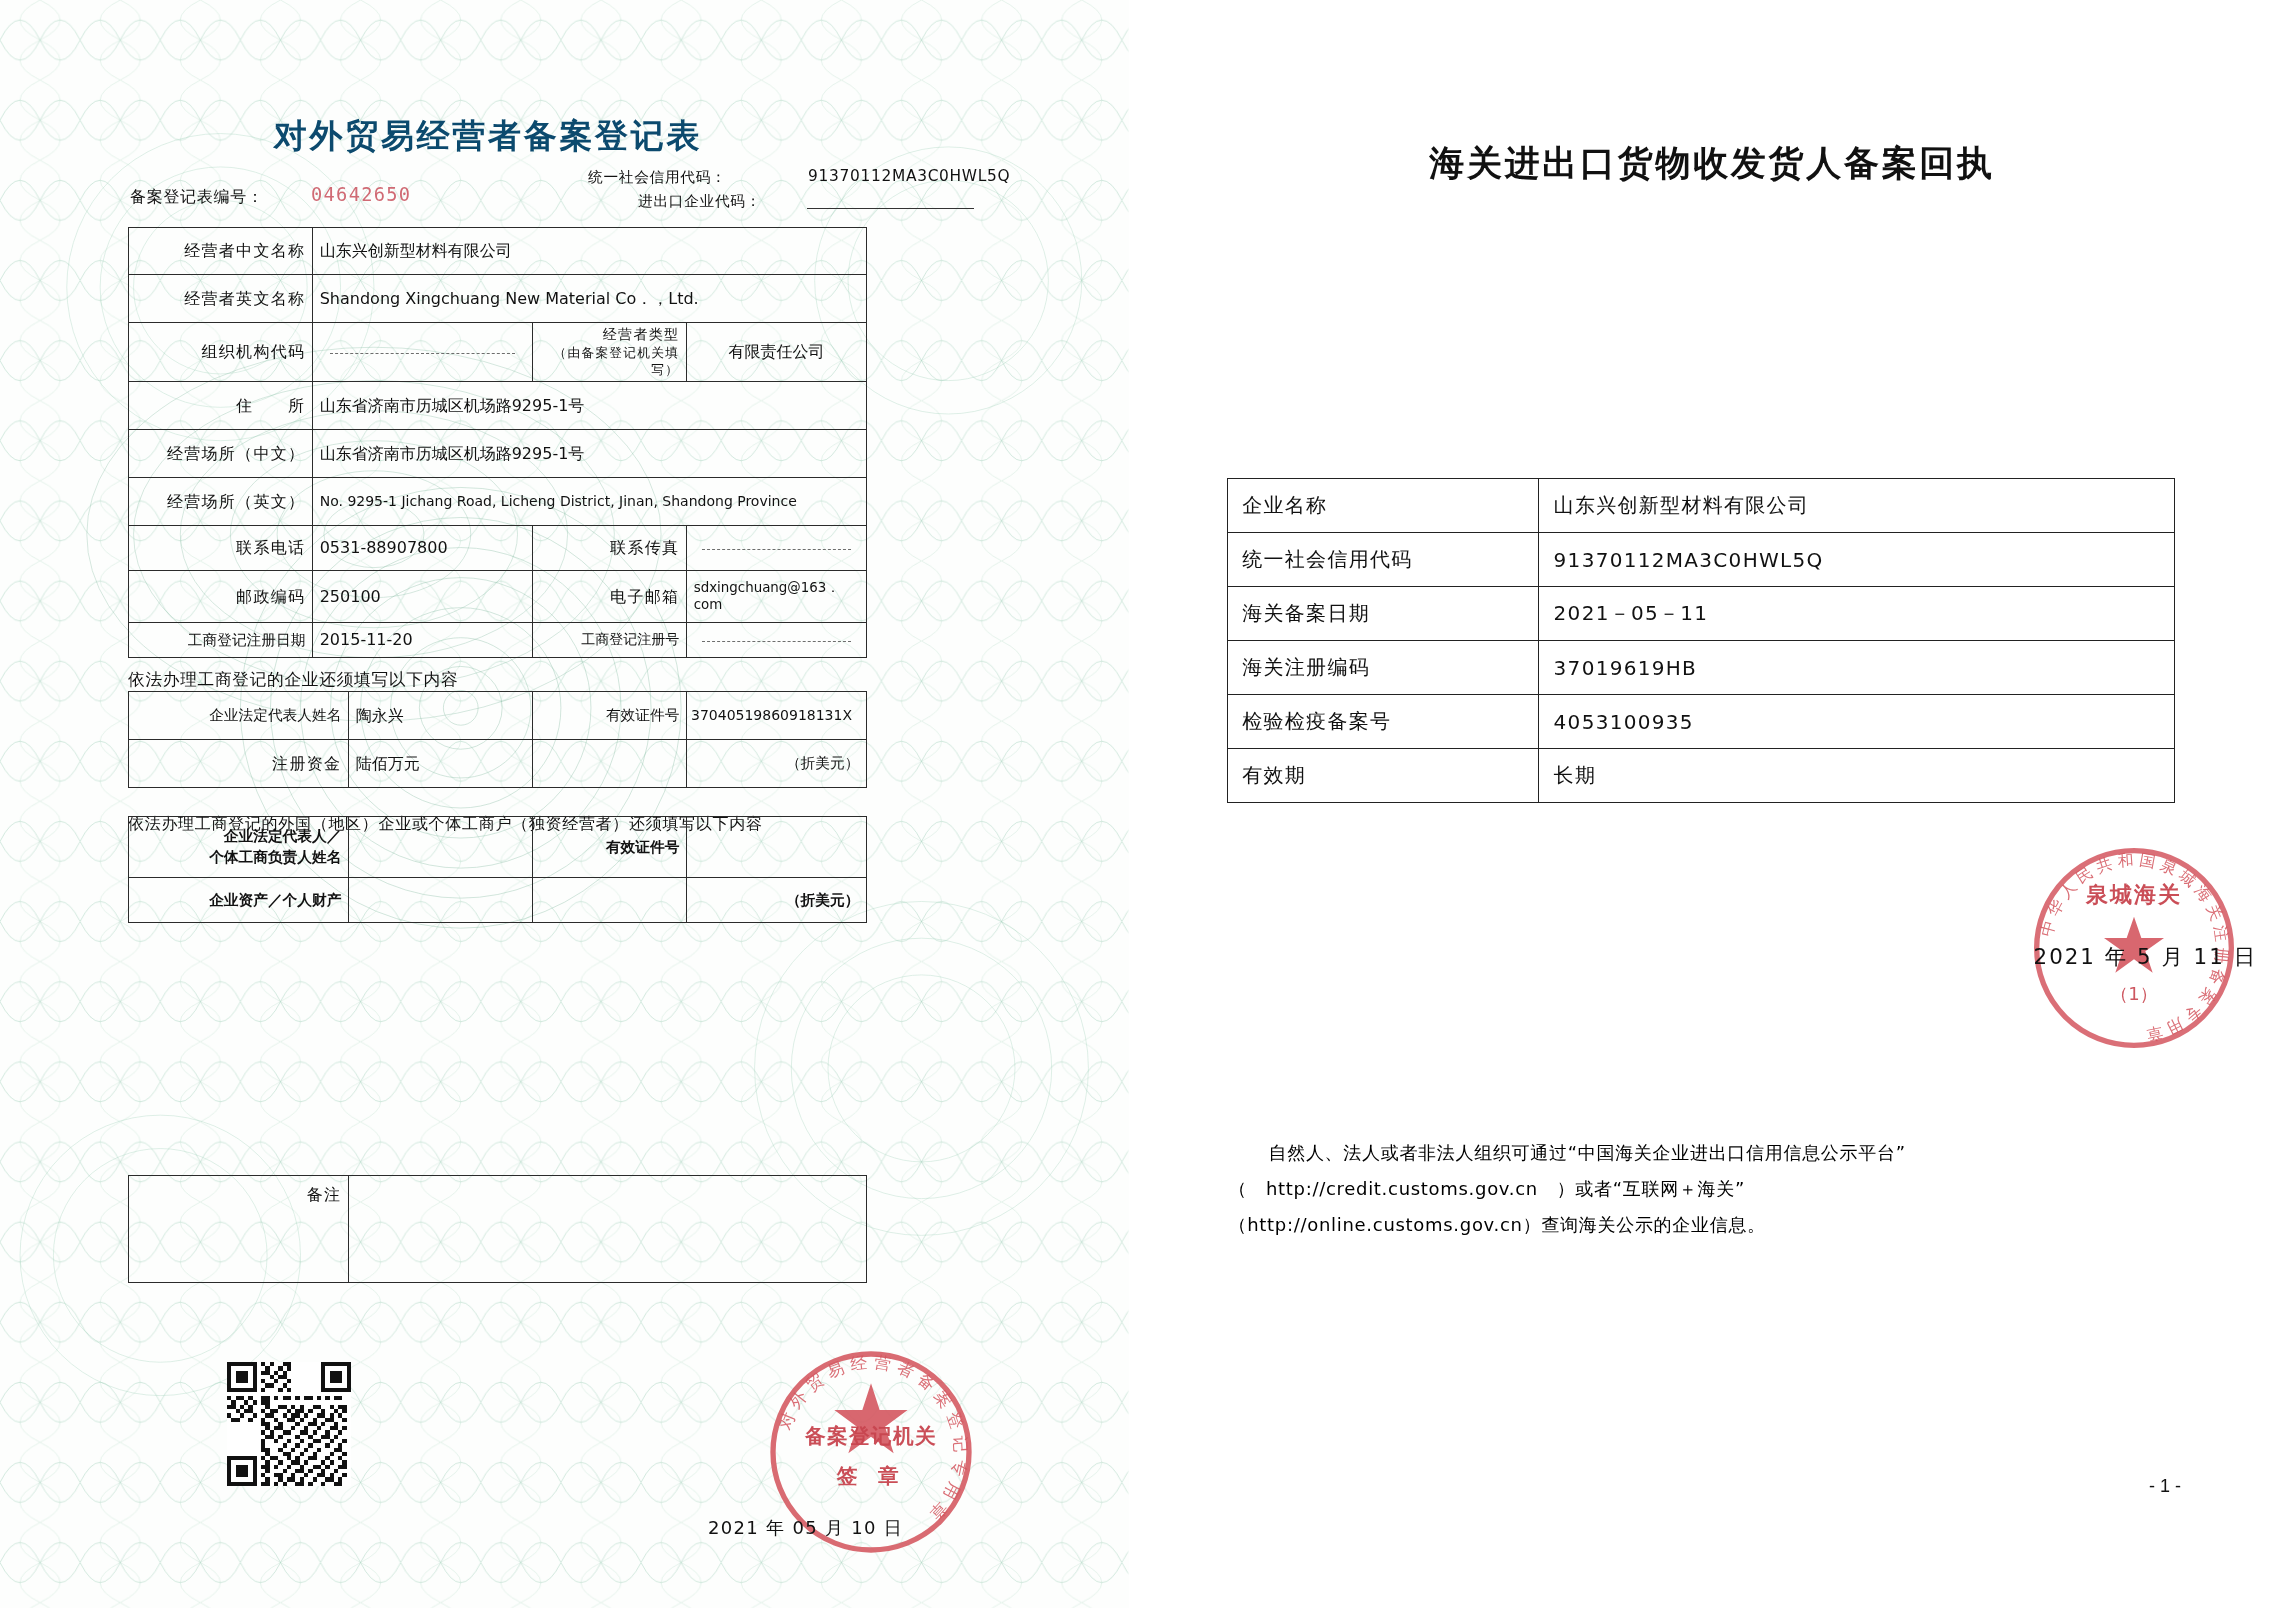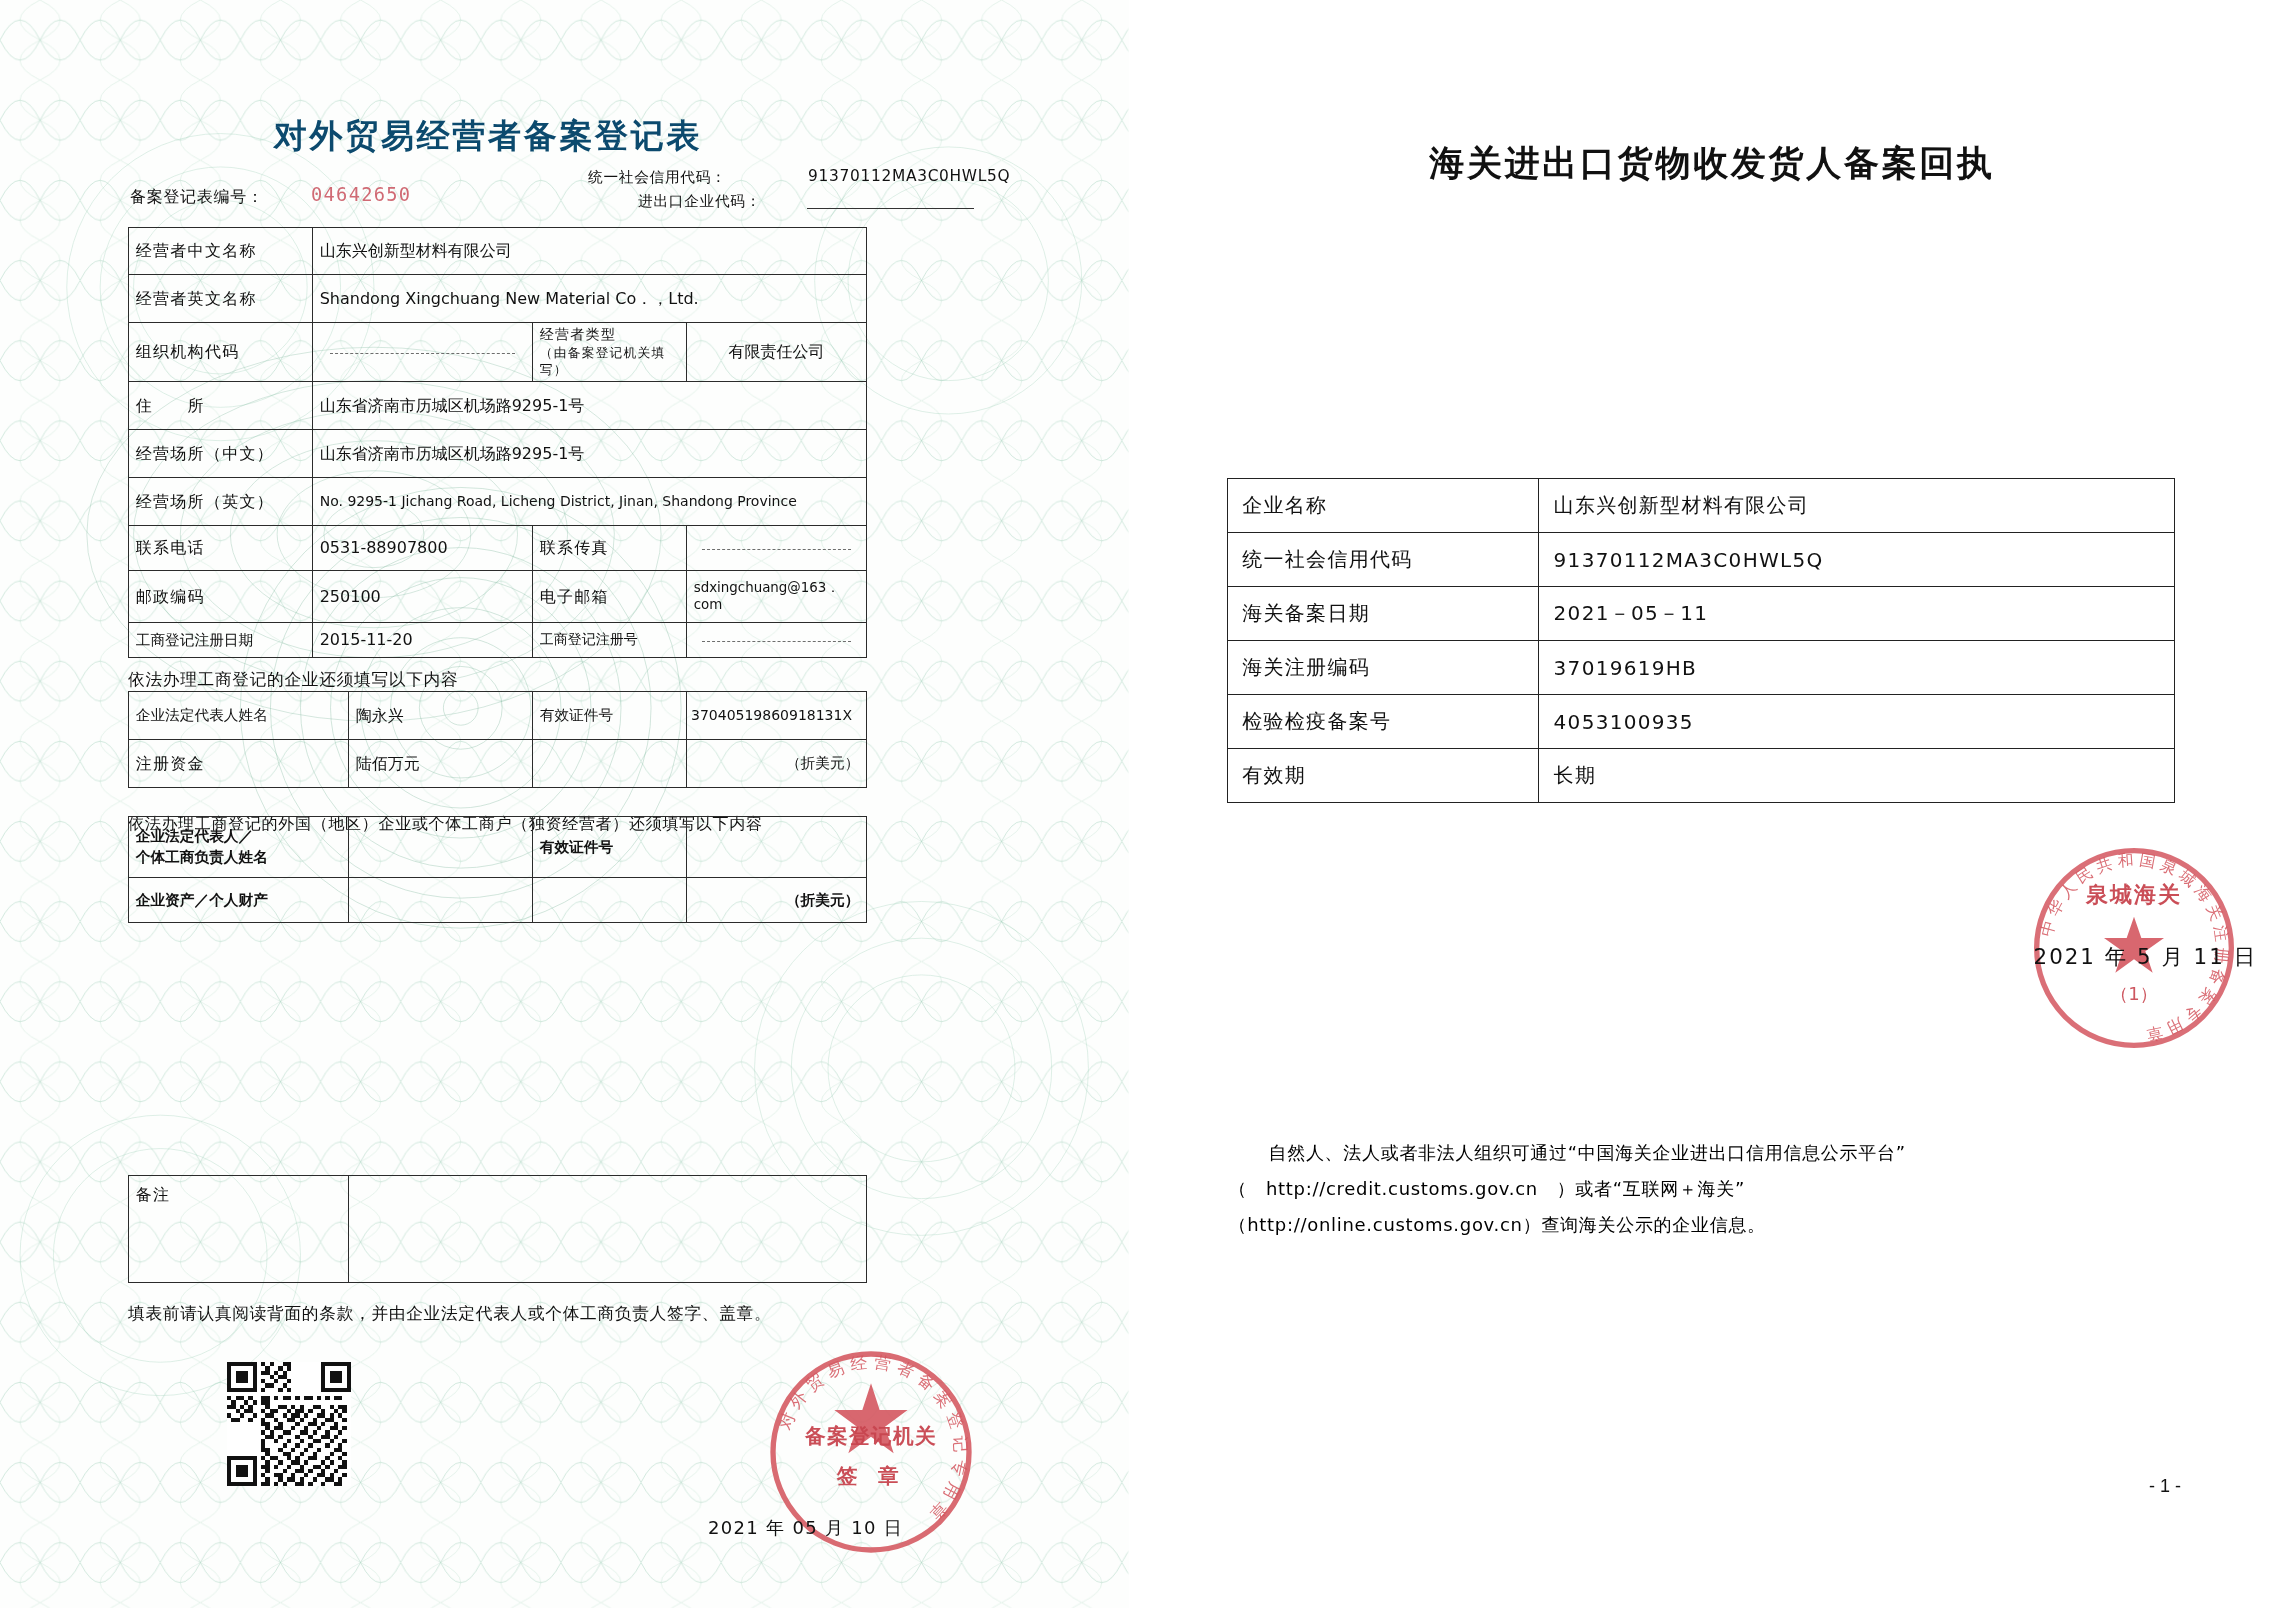--- a/index.html
+++ b/index.html
@@ -132,21 +132,21 @@
   }
   table.form td {
     border: 1.3px solid #2b2b2b;
     font-size: 16px;
     padding: 0 6.7px;
     vertical-align: middle;
     background: transparent;
     line-height: 1.25;
   }
   td.lbl {
-    text-align: left;
+    text-align: right;
     letter-spacing: 1.3px;
     font-family: "DejaVu Sans", sans-serif;
   }
   td.val {
     text-align: left;
     font-family: "DejaVu Sans", sans-serif;
     padding-left: 10.7px;
   }
   td.val.small {
     font-size: 14px;
@@ -466,21 +466,20 @@
           <col style="width:518px">
         </colgroup>
         <tbody>
           <tr style="height:107px">
             <td class="lbl" style="vertical-align:top;padding-top:9.4px">备注</td>
             <td class="val"></td>
           </tr>
         </tbody>
       </table>
 
-      <div class="bottom-note">填表前请认真阅读背面的条款，并由企业法定代表人或个体工商负责人签字、盖章。</div>
 
       <svg class="qr" viewBox="0 0 29 29" shape-rendering="crispEdges">
         <rect width="29" height="29" fill="#ffffff"></rect>
         <g fill="#111111">
           <rect x="0" y="0" width="7" height="1"></rect>
             <rect x="0" y="6" width="7" height="1"></rect>
           <rect x="0" y="0" width="1" height="7"></rect>
             <rect x="6" y="0" width="1" height="7"></rect>
           <rect x="2" y="2" width="3" height="3"></rect>
           <rect x="22" y="0" width="7" height="1"></rect>

